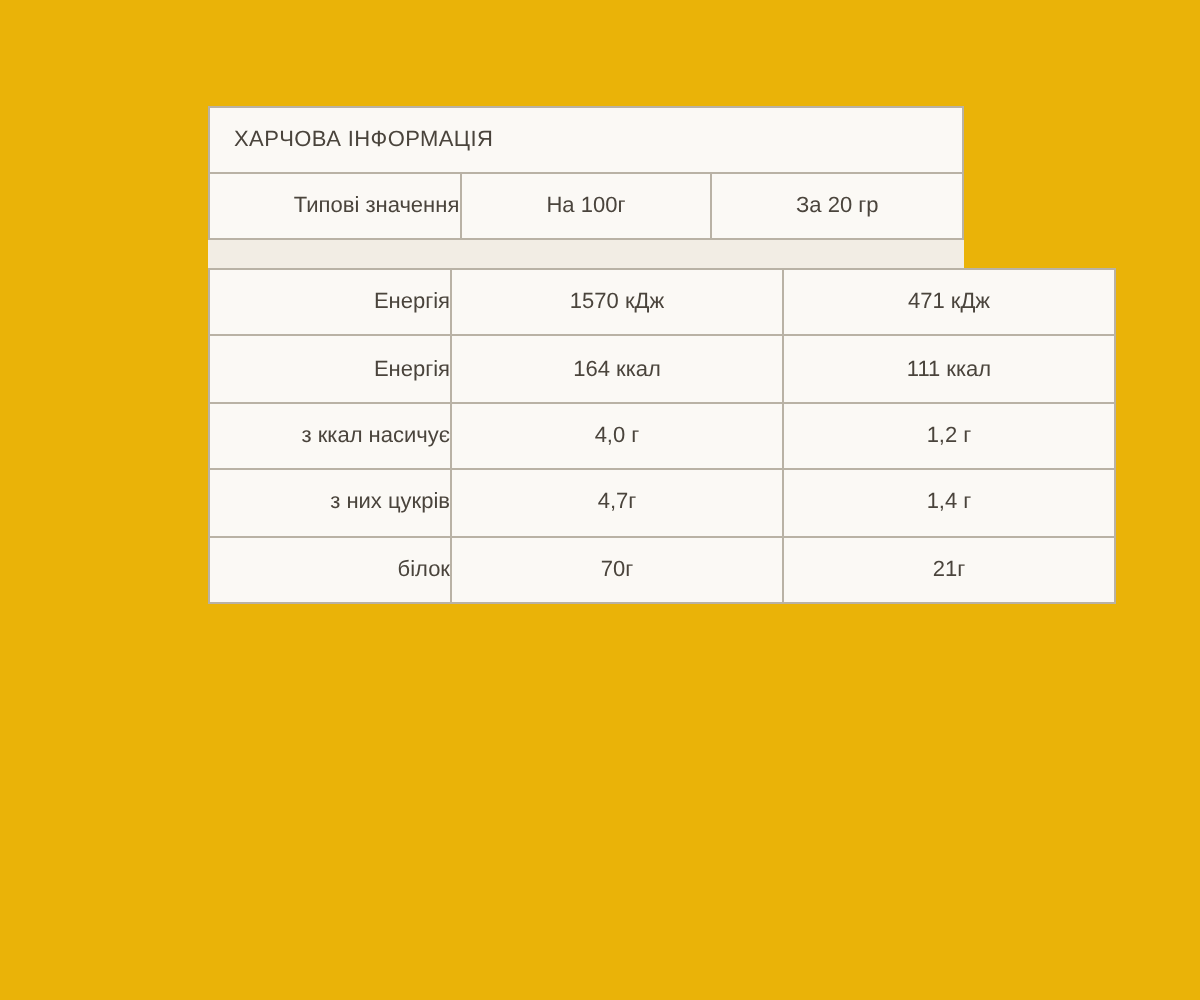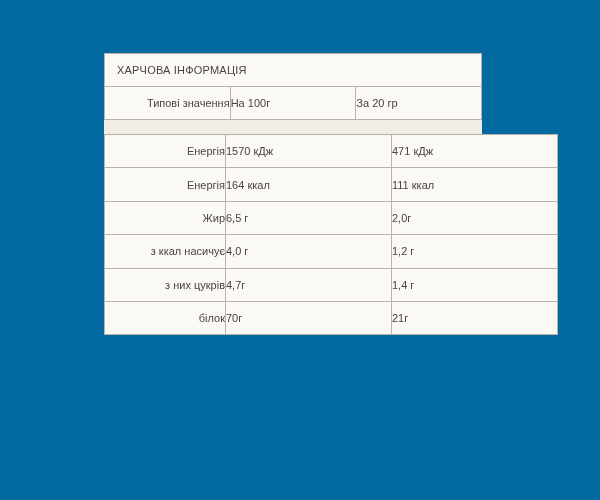--- a/index.html
+++ b/index.html
@@ -11,21 +11,21 @@
     height: 500px;
     background: #f2ede4;
     font-family: "Liberation Sans", sans-serif;
     color: #3a352e;
     overflow: hidden;
   }
   .page {
     position: relative;
     width: 600px;
     height: 500px;
-    background: #0369a1;
+    background: #eab308;
   }
   .panel {
     position: absolute;
     left: 104px;
     top: 53px;
     width: 378px;
     background: #f2ede4;
   }
   table.nutri {
     border-collapse: collapse;
@@ -47,20 +47,21 @@
     text-align: left;
     font-size: 11px;
     letter-spacing: 0.2px;
   }
   .label-cell {
     padding-left: 12px !important;
     text-align: right;
     width: 108px;
   }
   .val-cell {
+    text-align: center;
   }
   .head-row td {
     height: 34px;
   }
   .title-row td {
     height: 38px;
   }
   .gap {
     height: 14px;
     background: #f2ede4;
@@ -108,25 +109,20 @@
         <td class="label-cell">Енергія</td>
         <td class="val-cell">1570 кДж</td>
         <td class="val-cell">471 кДж</td>
       </tr>
       <tr>
         <td class="label-cell">Енергія</td>
         <td class="val-cell">164 ккал</td>
         <td class="val-cell">111 ккал</td>
       </tr>
       <tr>
-        <td class="label-cell">Жир</td>
-        <td class="val-cell">6,5 г</td>
-        <td class="val-cell">2,0г</td>
-      </tr>
-      <tr>
         <td class="label-cell">з ккал насичує</td>
         <td class="val-cell">4,0 г</td>
         <td class="val-cell">1,2 г</td>
       </tr>
       <tr>
         <td class="label-cell">з них цукрів</td>
         <td class="val-cell">4,7г</td>
         <td class="val-cell">1,4 г</td>
       </tr>
       <tr>

